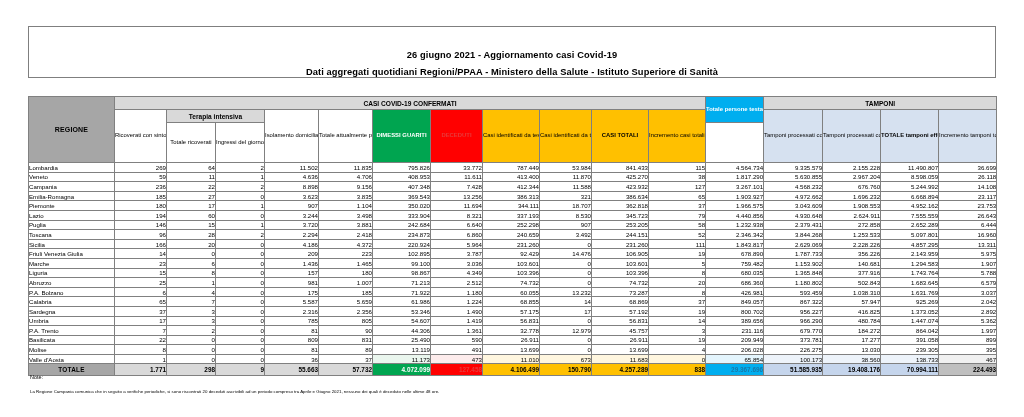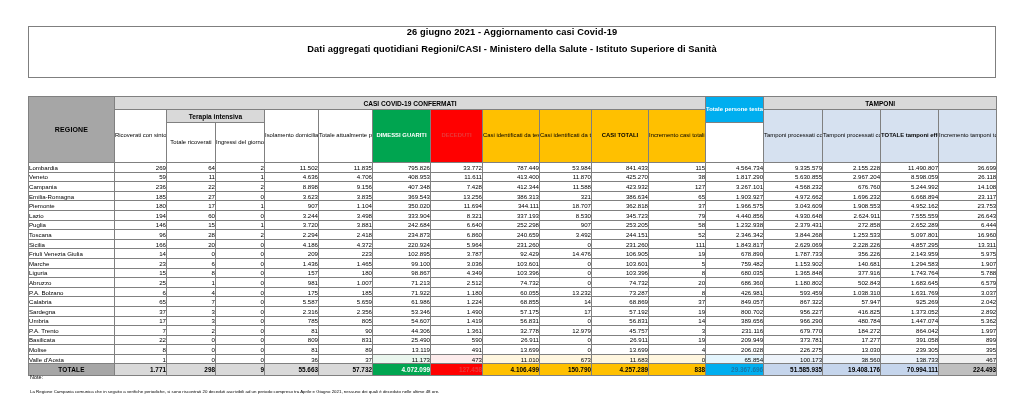--- a/index.html
+++ b/index.html
@@ -19,21 +19,21 @@
   
   .title-box {
     position: absolute;
     left: 28px; top: 26px;
     width: 968px; height: 52px;
     border: 1px solid #7f7f7f;
     background: #ffffff;
     display: flex;
     flex-direction: column;
     align-items: center;
-    justify-content: flex-start;
+    justify-content: flex-end;
     gap: 7px;
   }
   .title-line1, .title-line2 {
     font-size: 9.3px;
     font-weight: bold;
     color: #000000;
     letter-spacing: .01em;
     white-space: nowrap;
   }
 
@@ -146,21 +146,21 @@
   .notes-title { font-size: 5.4px; color: #000; font-weight: normal; }
   .notes-body  { font-size: 4.4px; color: #000; margin-top: 9px; white-space: nowrap; }
 </style>
 </head>
 <body>
 
 <div id="page">
 
   <div class="title-box">
     <div class="title-line1">26 giugno 2021 - Aggiornamento casi Covid-19</div>
-    <div class="title-line2">Dati aggregati quotidiani Regioni/CASI - Ministero della Salute - Istituto Superiore di Sanità</div>
+    <div class="title-line2">Dati aggregati quotidiani Regioni/PPAA - Ministero della Salute - Istituto Superiore di Sanità</div>
   </div>
 
   <div class="tbl-wrap">
     <table class="covid">
       <colgroup>
         <col style="width:86px">
           <col style="width:52px">
           <col style="width:49px">
           <col style="width:49px">
         <col style="width:54px">

